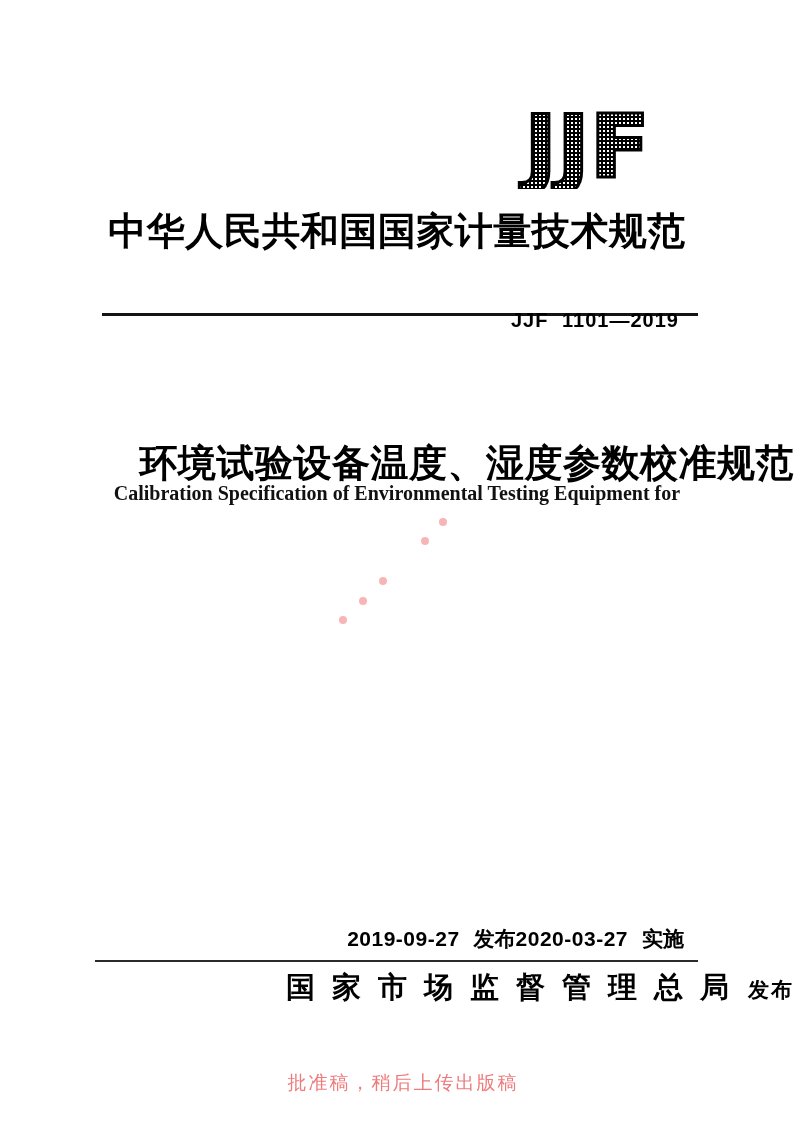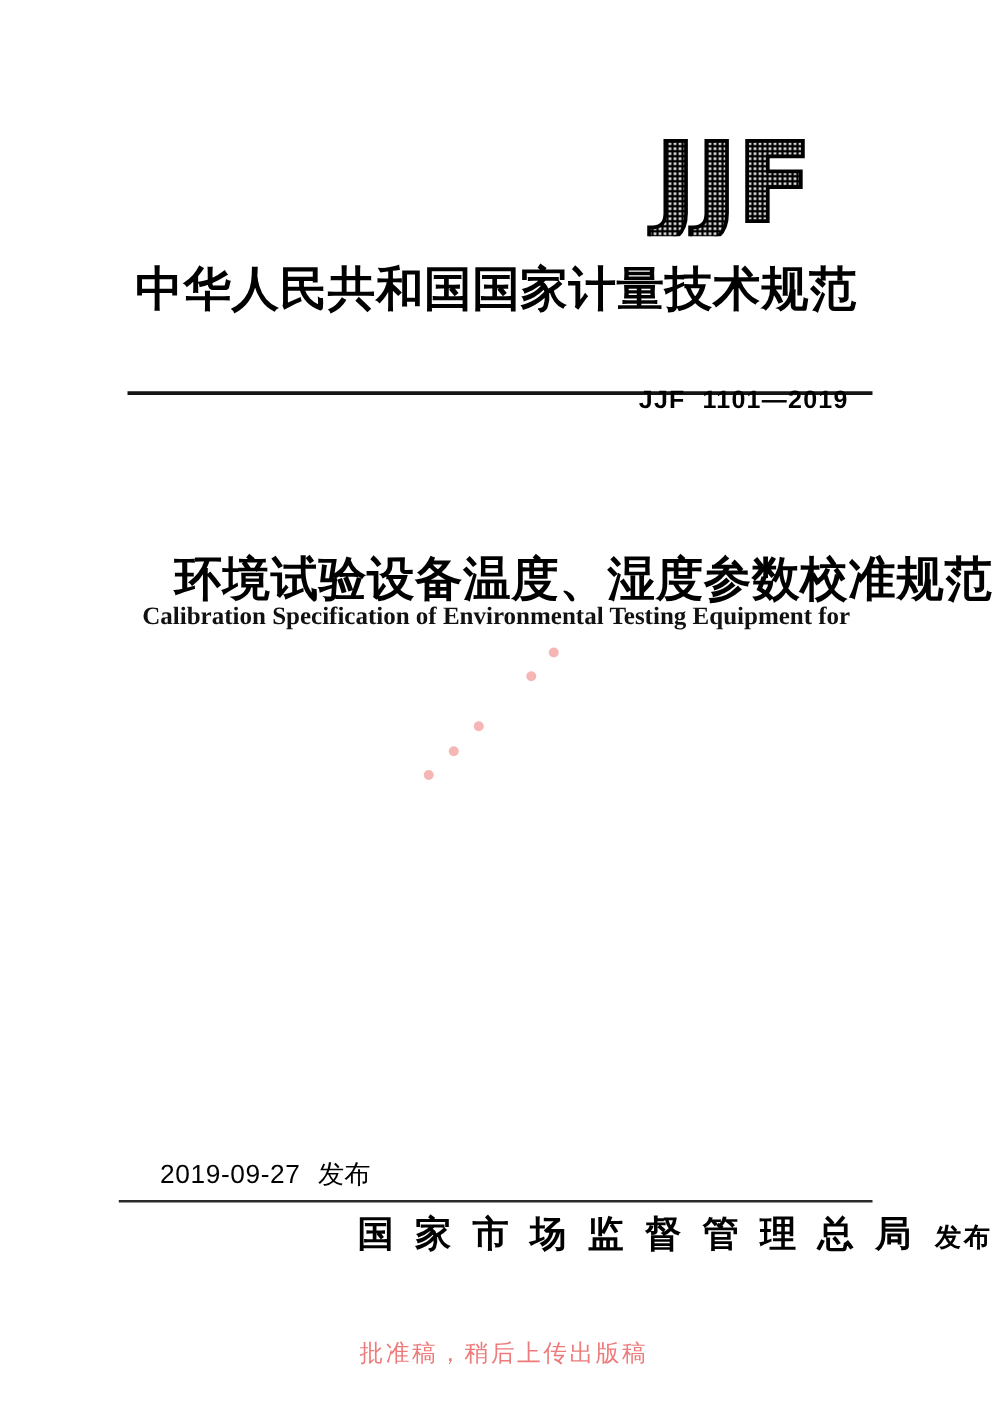--- a/index.html
+++ b/index.html
@@ -107,24 +107,24 @@
   .wdot-4 { left: 359px; top: 597px; }
   .wdot-5 { left: 339px; top: 616px; }
 
   
   .dates-row {
     position: absolute;
     top: 925px;
     left: 128px;
     right: 110px;
     display: flex;
-    justify-content: flex-start;
+    justify-content: flex-end;
     align-items: baseline;
     font-size: 21px;
-    font-weight: normal;
+    font-weight: bold;
     color: #000;
   }
   .date-group { display: flex; align-items: baseline; gap: 14px; }
   .date-value { letter-spacing: 0.5px; }
 
   .rule-2 {
     position: absolute;
     top: 960px;
     left: 95px;
     width: 603px;
@@ -202,20 +202,24 @@
   <div class="wdot wdot-2" style="background: rgb(247, 182, 182);"></div>
   <div class="wdot wdot-3" style="background: rgb(247, 182, 182);"></div>
   <div class="wdot wdot-4" style="background: rgb(247, 182, 182);"></div>
   <div class="wdot wdot-5" style="background: rgb(247, 182, 182);"></div>
 
   <div class="dates-row">
     <div class="date-group">
       <span class="date-value">2019-09-27</span>
       <span class="date-label">发布</span>
     </div>
+    <div class="date-group">
+      <span class="date-value">2020-03-27</span>
+      <span class="date-label">实施</span>
+    </div>
   </div>
 
   <div class="rule-2"></div>
 
   <div class="publisher-row">
     <span class="publisher">国家市场监督管理总局</span><span class="publisher-suffix">发布</span>
   </div>
 
   <div class="note" style="color: rgb(238, 123, 123);">批准稿，稍后上传出版稿</div>
 

